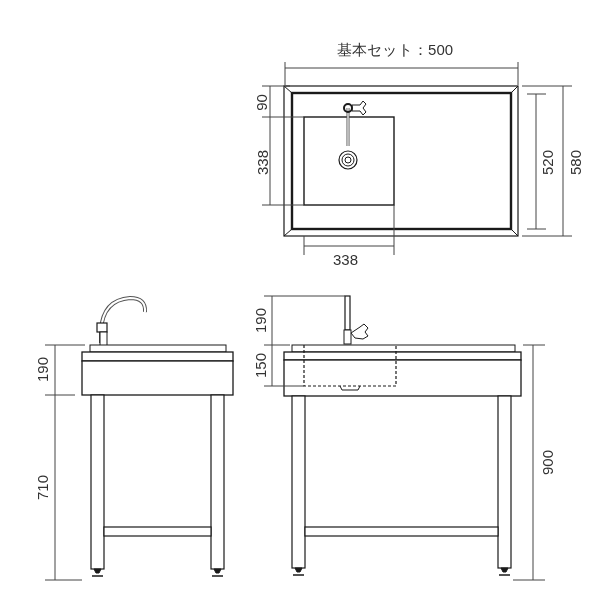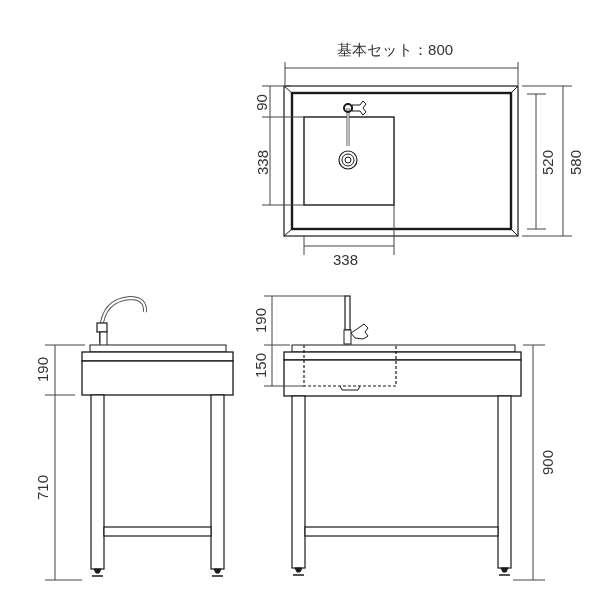--- a/index.html
+++ b/index.html
@@ -121,21 +121,21 @@
       <line x1="264" y1="345" x2="290" y2="345" stroke="#444"></line>
       <line x1="264" y1="386" x2="304" y2="386" stroke="#444"></line>
 
       <line x1="533" y1="345" x2="533" y2="580" stroke="#444"></line>
       <line x1="523" y1="345" x2="545" y2="345" stroke="#444"></line>
       <line x1="513" y1="580" x2="545" y2="580" stroke="#444"></line>
     </g>
   </g>
 </svg>
 
-<div class="lbl title" style="left:337px; top:42px;">基本セット：800</div>
+<div class="lbl title" style="left:337px; top:42px;">基本セット：500</div>
 
 <div class="lbl v" style="left:246px; top:95px; width:30px; text-align:center;">90</div>
 <div class="lbl v" style="left:242px; top:155px; width:40px; text-align:center;">338</div>
 <div class="lbl" style="left:333px; top:252px;">338</div>
 <div class="lbl v" style="left:527px; top:155px; width:40px; text-align:center;">520</div>
 <div class="lbl v" style="left:555px; top:155px; width:40px; text-align:center;">580</div>
 
 <div class="lbl v" style="left:22px; top:362px; width:40px; text-align:center;">190</div>
 <div class="lbl v" style="left:22px; top:480px; width:40px; text-align:center;">710</div>
 

